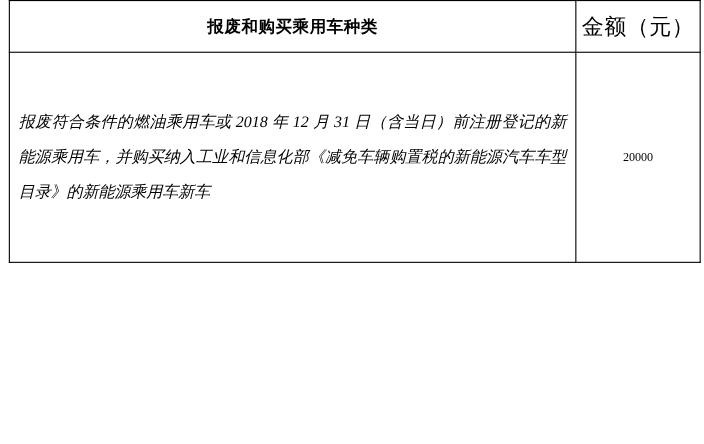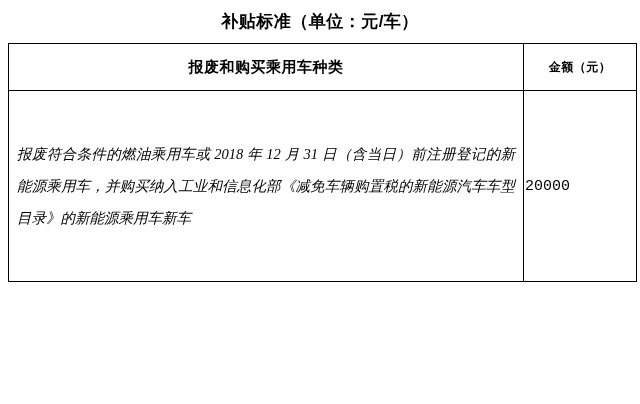--- a/index.html
+++ b/index.html
@@ -47,48 +47,47 @@
     text-align: center;
     font-size: 15px;
     font-weight: bold;
     height: 44px;
     font-family: "Liberation Sans", "DejaVu Sans", sans-serif;
     letter-spacing: 0.5px;
   }
   th.col-amount {
     width: 110px;
     text-align: center;
-    font-size: 12px;
-    font-weight: bold;
+    font-size: 20px;
+    font-weight: normal;
     height: 44px;
     font-family: "Liberation Sans", "DejaVu Sans", sans-serif;
     letter-spacing: 0.5px;
   }
   td.kind-cell {
     font-size: 14.5px;
     line-height: 32px;
     padding: 9px 8px 9px 8px;
     text-align: justify;
     text-justify: inter-ideograph;
     font-family: "Liberation Serif", "DejaVu Serif", serif;
   }
   td.amount-cell {
-    text-align: left;
-    font-size: 15px;
-    font-family: Liberation Mono, monospace;
+    text-align: center;
+    font-size: 11px;
+    font-family: Liberation Serif, serif;
   }
   .row-1 td.kind-cell { height: 172px; font-style: italic; }
   .row-2 td.kind-cell { height: 86px; }
 </style>
 </head>
 <body>
 
 <div class="page">
 
-  <div class="doc-title">补贴标准（单位：元/车）</div>
 
   <div class="table-wrap">
     <table class="subsidy-table">
       <thead>
         <tr>
           <th class="col-kind">报废和购买乘用车种类</th>
           <th class="col-amount">金额（元）</th>
         </tr>
       </thead>
       <tbody>

